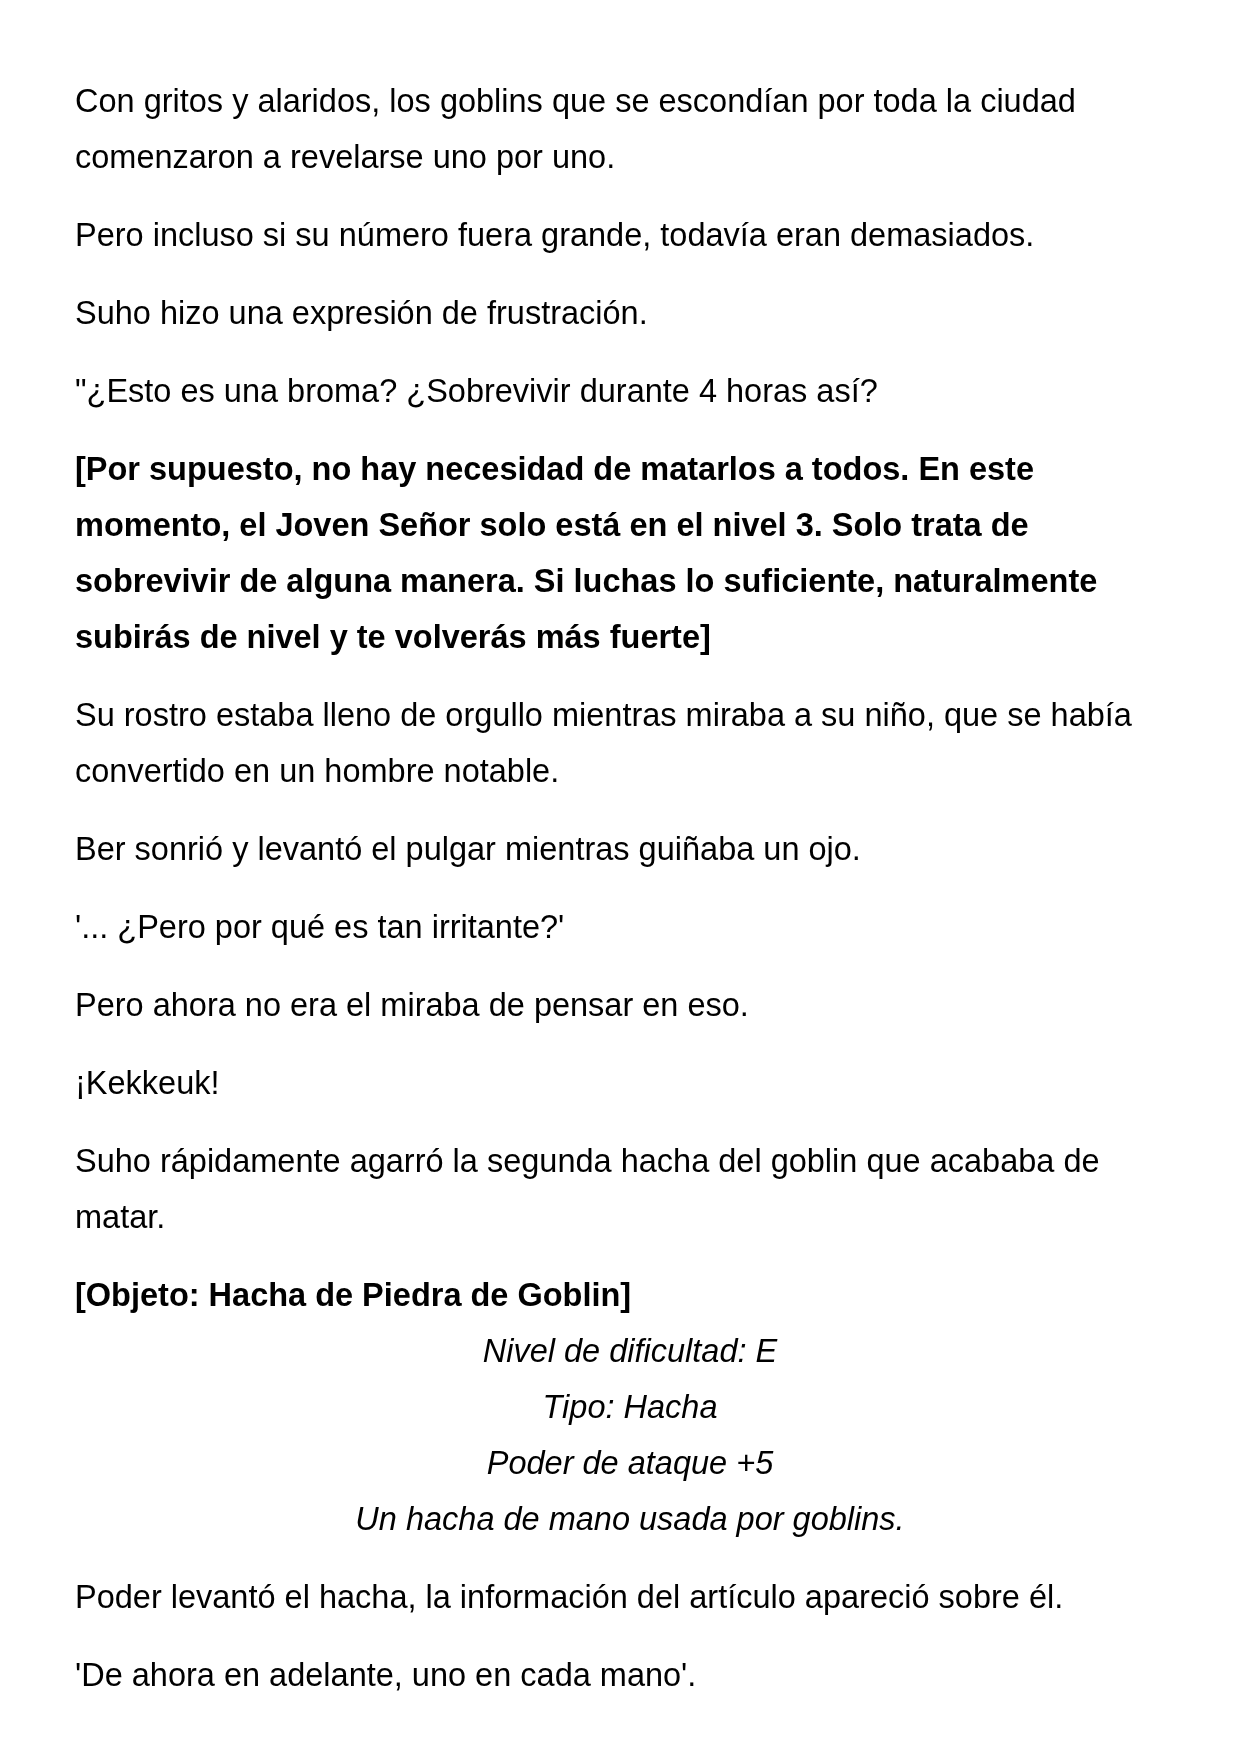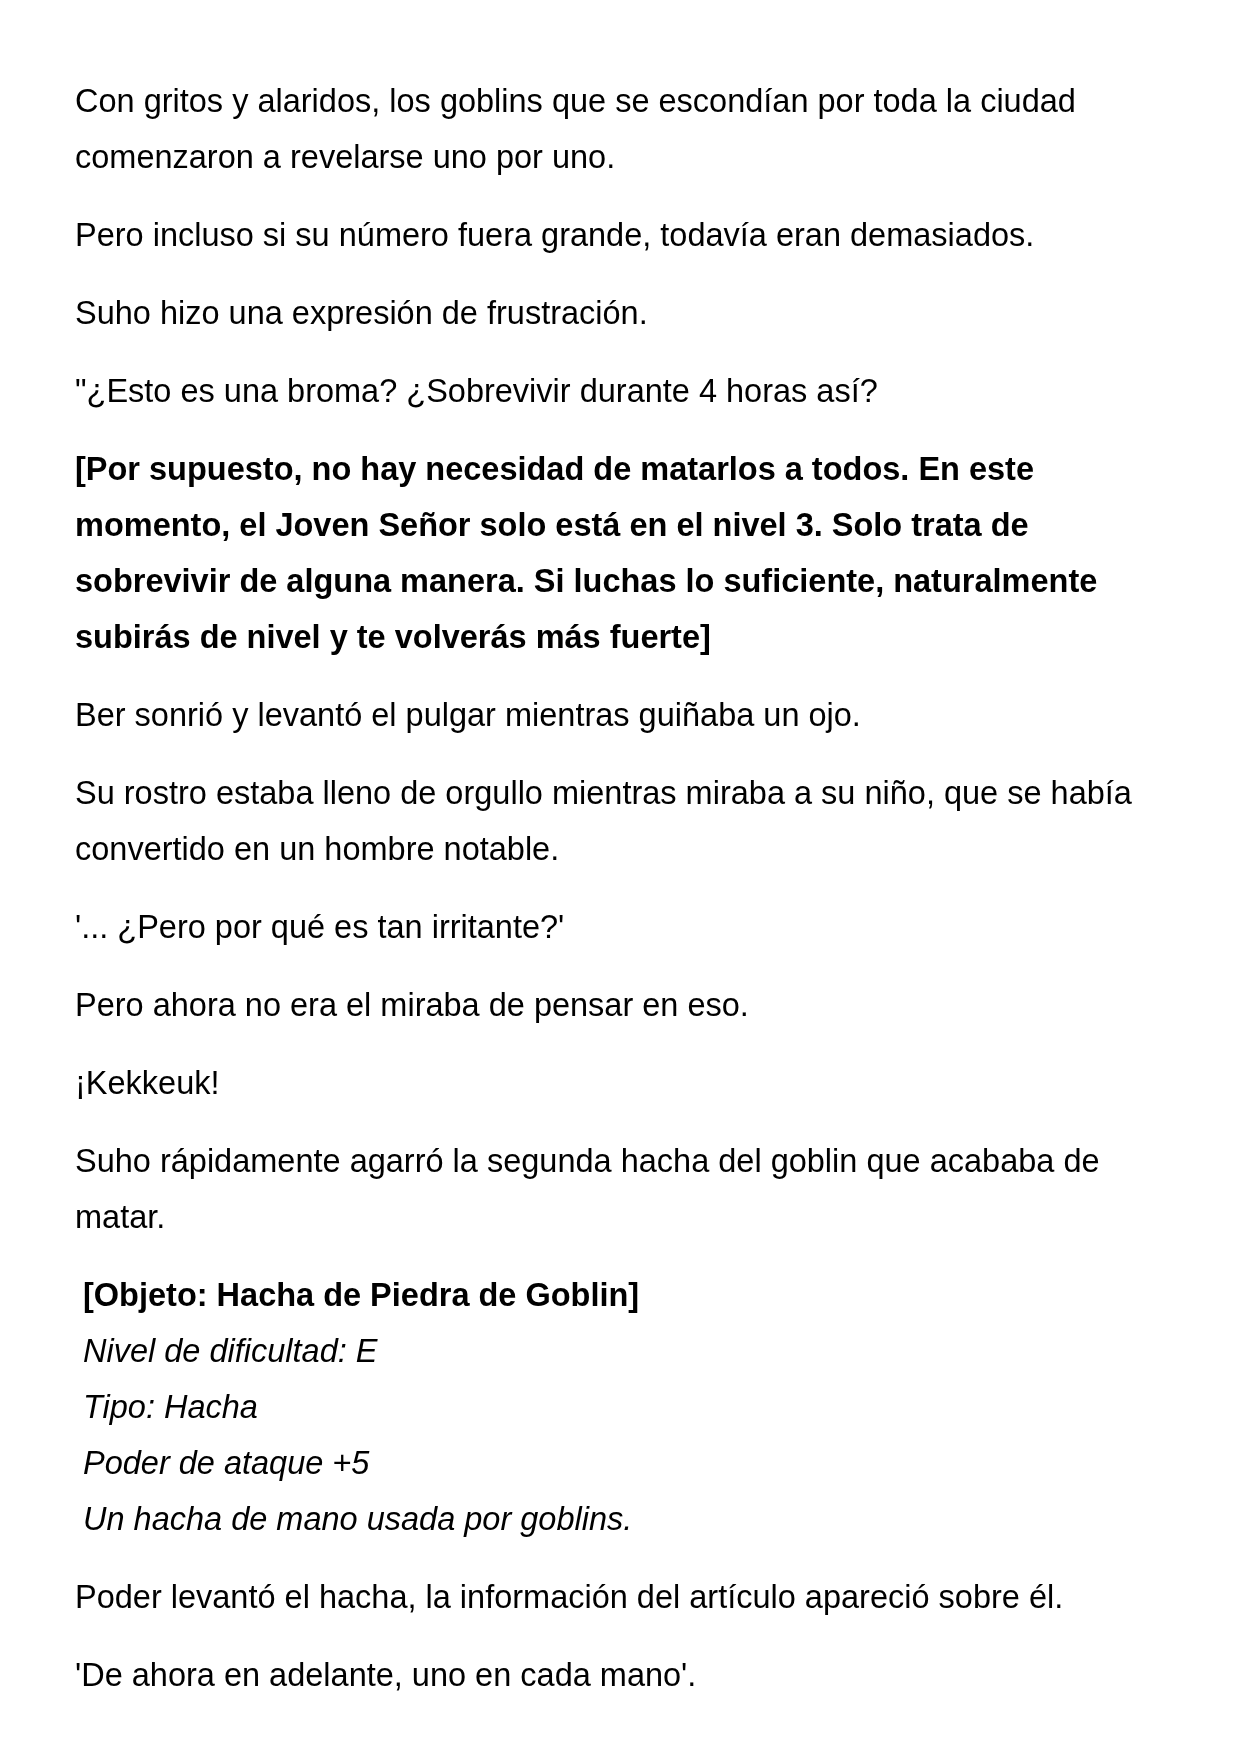--- a/index.html
+++ b/index.html
@@ -14,35 +14,35 @@
     .page {
       position: absolute;
       left: 75px;
       top: 73px;
       width: 1110px;
       font-size: 32.5px;
       line-height: 56px;
     }
     .para { margin: 0 0 22px 0; }
     .bold { font-weight: bold; }
-    .item-block { margin: 0 0 22px 8px; }
+    .item-block { margin: 0 0 22px 0; }
     .item-title { font-weight: bold; display: block; }
-    .item-line { font-style: italic; display: block; }
+    .item-line { font-style: italic; display: block; text-align: center; }
   </style>
 </head>
 <body>
 
 <div class="page">
   <p class="para">Con gritos y alaridos, los goblins que se escondían por toda la ciudad comenzaron a revelarse uno por uno.</p>
   <p class="para">Pero incluso si su número fuera grande, todavía eran demasiados.</p>
   <p class="para">Suho hizo una expresión de frustración.</p>
   <p class="para">"¿Esto es una broma? ¿Sobrevivir durante 4 horas así?</p>
   <p class="para bold">[Por supuesto, no hay necesidad de matarlos a todos. En este momento, el Joven Señor solo está en el nivel 3. Solo trata de sobrevivir de alguna manera. Si luchas lo suficiente, naturalmente subirás de nivel y te volverás más fuerte]</p>
+  <p class="para">Su rostro estaba lleno de orgullo mientras miraba a su niño, que se había convertido en un hombre notable.</p>
   <p class="para">Ber sonrió y levantó el pulgar mientras guiñaba un ojo.</p>
-  <p class="para">Su rostro estaba lleno de orgullo mientras miraba a su niño, que se había convertido en un hombre notable.</p>
   <p class="para">'... ¿Pero por qué es tan irritante?'</p>
   <p class="para">Pero ahora no era el miraba de pensar en eso.</p>
   <p class="para">¡Kekkeuk!</p>
   <p class="para">Suho rápidamente agarró la segunda hacha del goblin que acababa de matar.</p>
 
   <div class="item-block">
     <span class="item-title">[Objeto: Hacha de Piedra de Goblin]</span>
     <span class="item-line">Nivel de dificultad: E</span>
     <span class="item-line">Tipo: Hacha</span>
     <span class="item-line">Poder de ataque +5</span>

